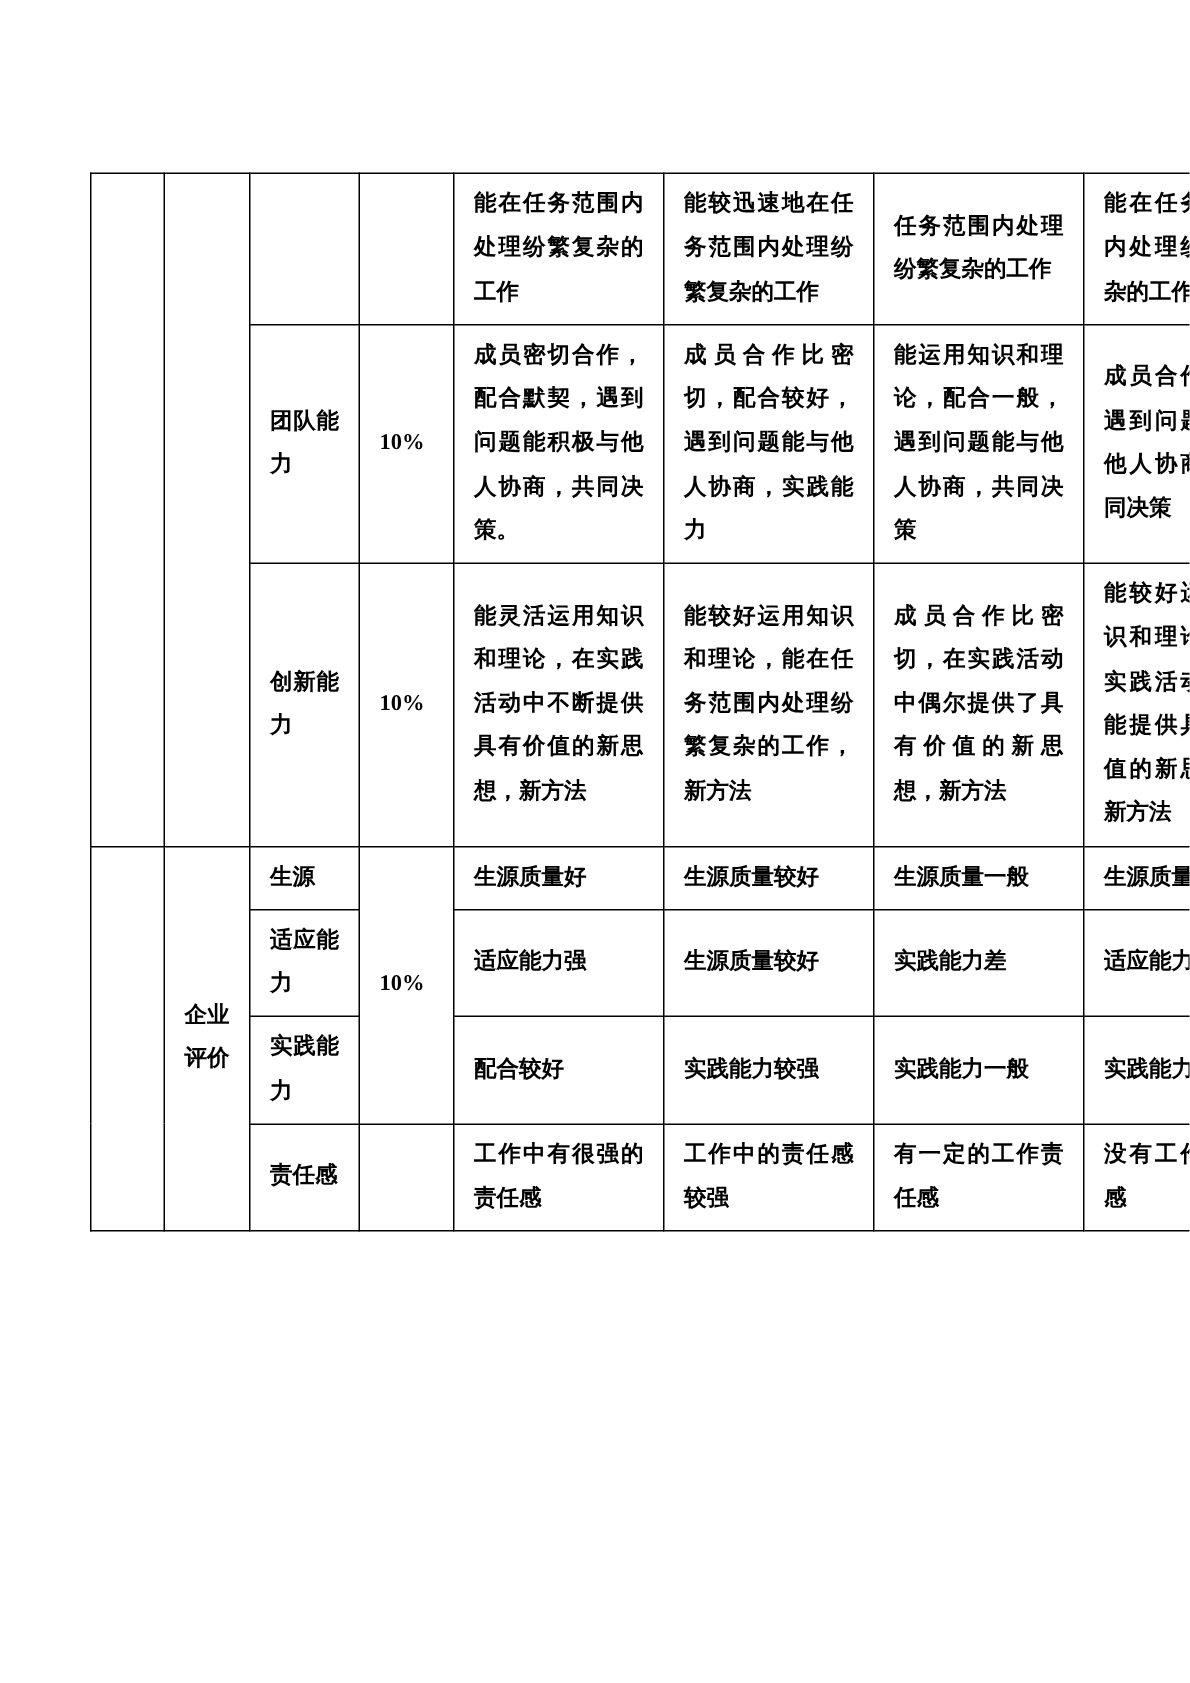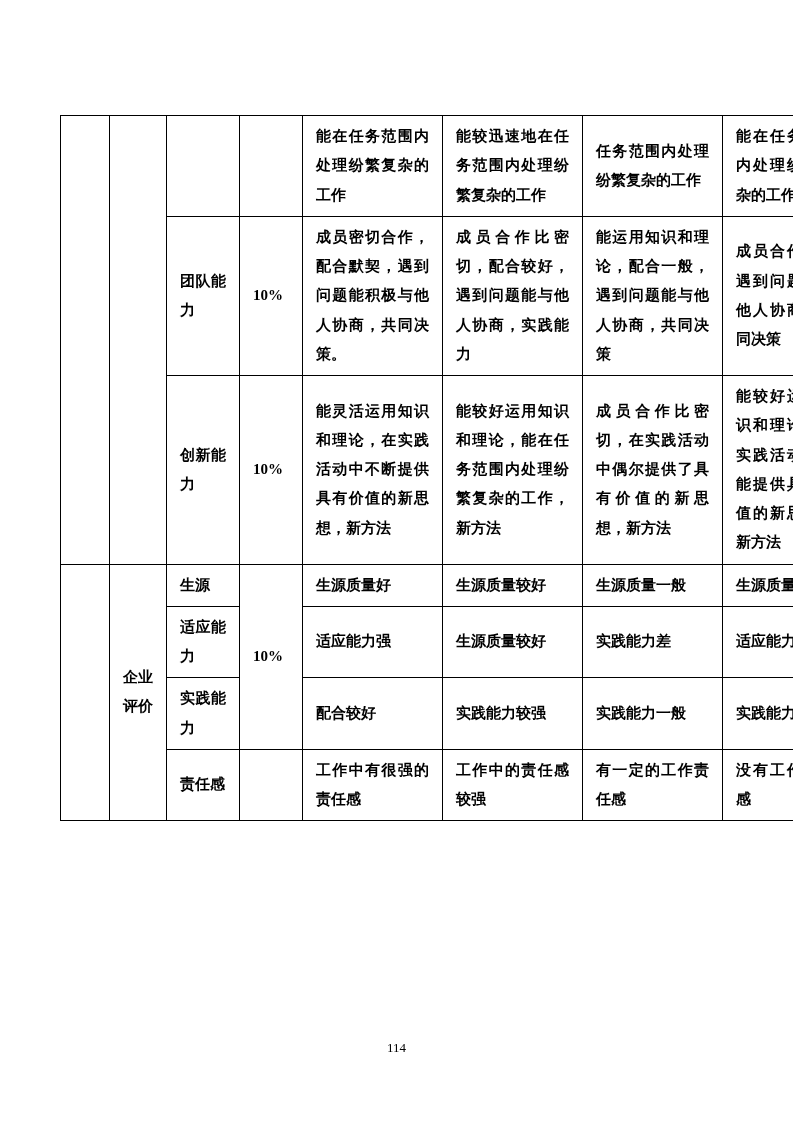--- a/index.html
+++ b/index.html
@@ -123,14 +123,13 @@
         <td class="c-item">责任感</td>
         <td class="c-wt"></td>
         <td class="c-lvl nojust">工作中有很强的责任感</td>
         <td class="c-lvl nojust">工作中的责任感较强</td>
         <td class="c-lvl nojust">有一定的工作责任感</td>
         <td class="c-lvl4 nojust">没有工作责任感</td>
       </tr>
     </tbody>
   </table>
 
-  <div class="pagenum">114</div>
 </div>
 
 </body></html>

